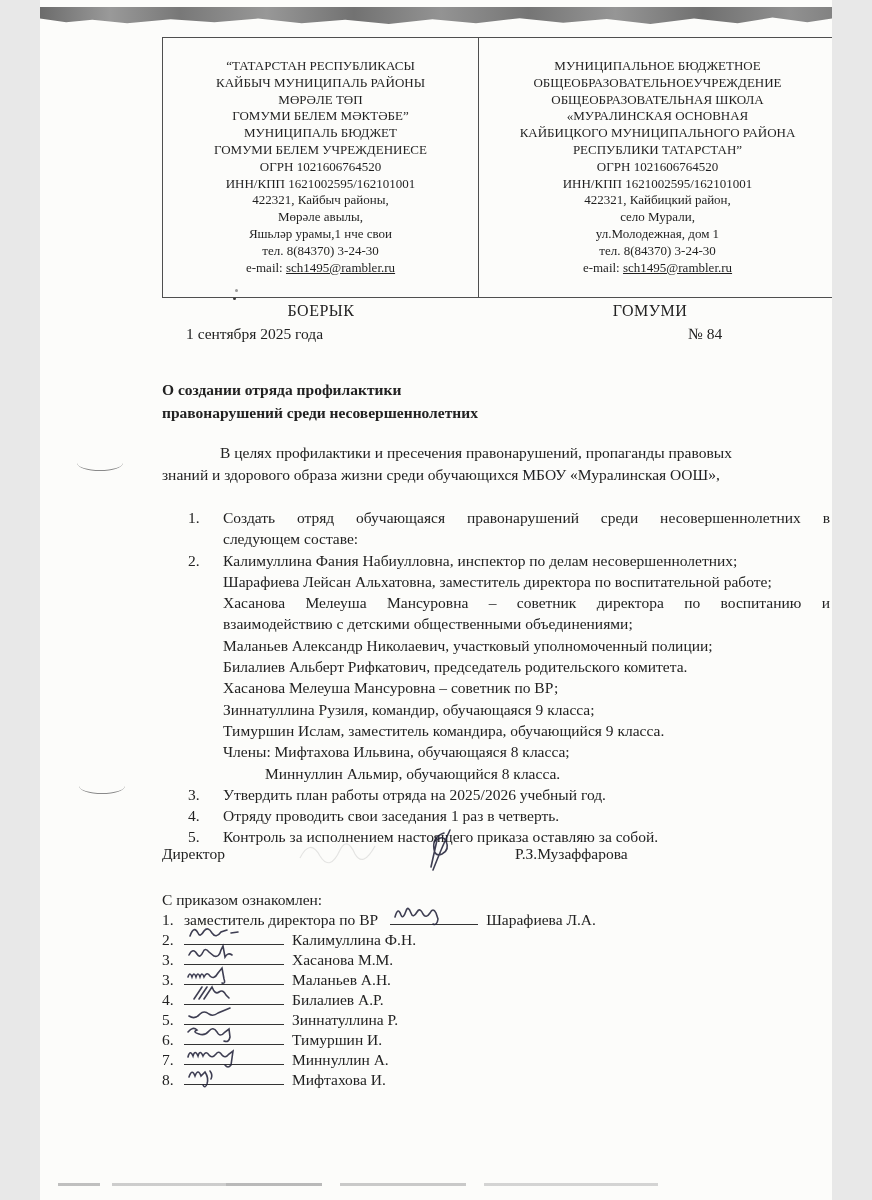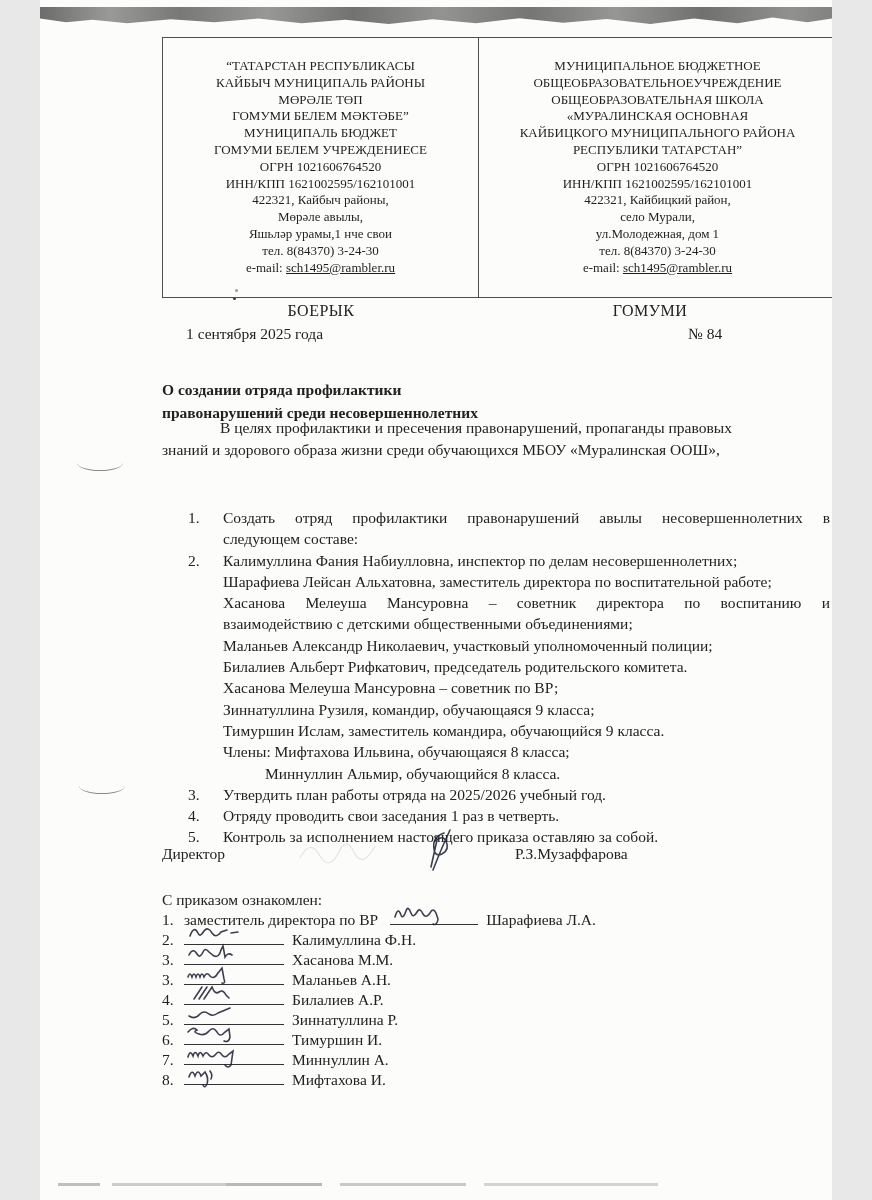--- a/index.html
+++ b/index.html
@@ -31,21 +31,21 @@
 
   
   .cap{position:absolute;font-size:16px;letter-spacing:.5px;}
   .cap-left{left:122px;top:302px;width:318px;text-align:center;}
   .cap-right{left:440px;top:302px;width:340px;text-align:center;}
   .cap-date{position:absolute;left:146px;top:325px;font-size:15.5px;letter-spacing:0;}
   .cap-num{position:absolute;left:648px;top:325px;font-size:15.5px;}
 
   
   .subject{position:absolute;left:122px;top:358px;font-size:15.5px;font-weight:bold;line-height:23px;margin-top:20px;}
-  .preamble{position:absolute;left:122px;top:417px;width:668px;font-size:15.5px;line-height:22px;}
+  .preamble{position:absolute;left:122px;top:442px;width:668px;font-size:15.5px;line-height:22px;}
   .preamble .ind{padding-left:58px;}
   .resolution{position:absolute;left:122px;top:484px;width:668px;text-align:center;font-size:15.5px;}
 
   
   .obody{position:absolute;left:122px;top:507px;width:668px;font-size:15.5px;}
   .bline{position:relative;padding-left:61px;line-height:21.3px;min-height:21.3px;}
   .bnum{position:absolute;left:26px;top:0;}
   .btext{display:block;}
   .stretch .btext{text-align:justify;text-align-last:justify;}
   .indent2{padding-left:103px;}
@@ -130,21 +130,21 @@
 
   <div class="preamble">
     <div class="ind">В целях профилактики и пресечения правонарушений, пропаганды правовых</div>
     <div>знаний и здорового образа жизни среди обучающихся МБОУ «Муралинская ООШ»,</div>
   </div>
 
 
   <div class="obody">
     <div class="bline stretch">
         <span class="bnum">1.</span>
-        <span class="btext">Создать отряд профилактики правонарушений авылы несовершеннолетних в</span>
+        <span class="btext">Создать отряд обучающаяся правонарушений среди несовершеннолетних в</span>
       </div>
     <div class="bline">
         <span class="bnum"></span>
         <span class="btext">следующем составе:</span>
       </div>
     <div class="bline">
         <span class="bnum">2.</span>
         <span class="btext">Калимуллина Фания Набиулловна, инспектор по делам несовершеннолетних;</span>
       </div>
     <div class="bline">

